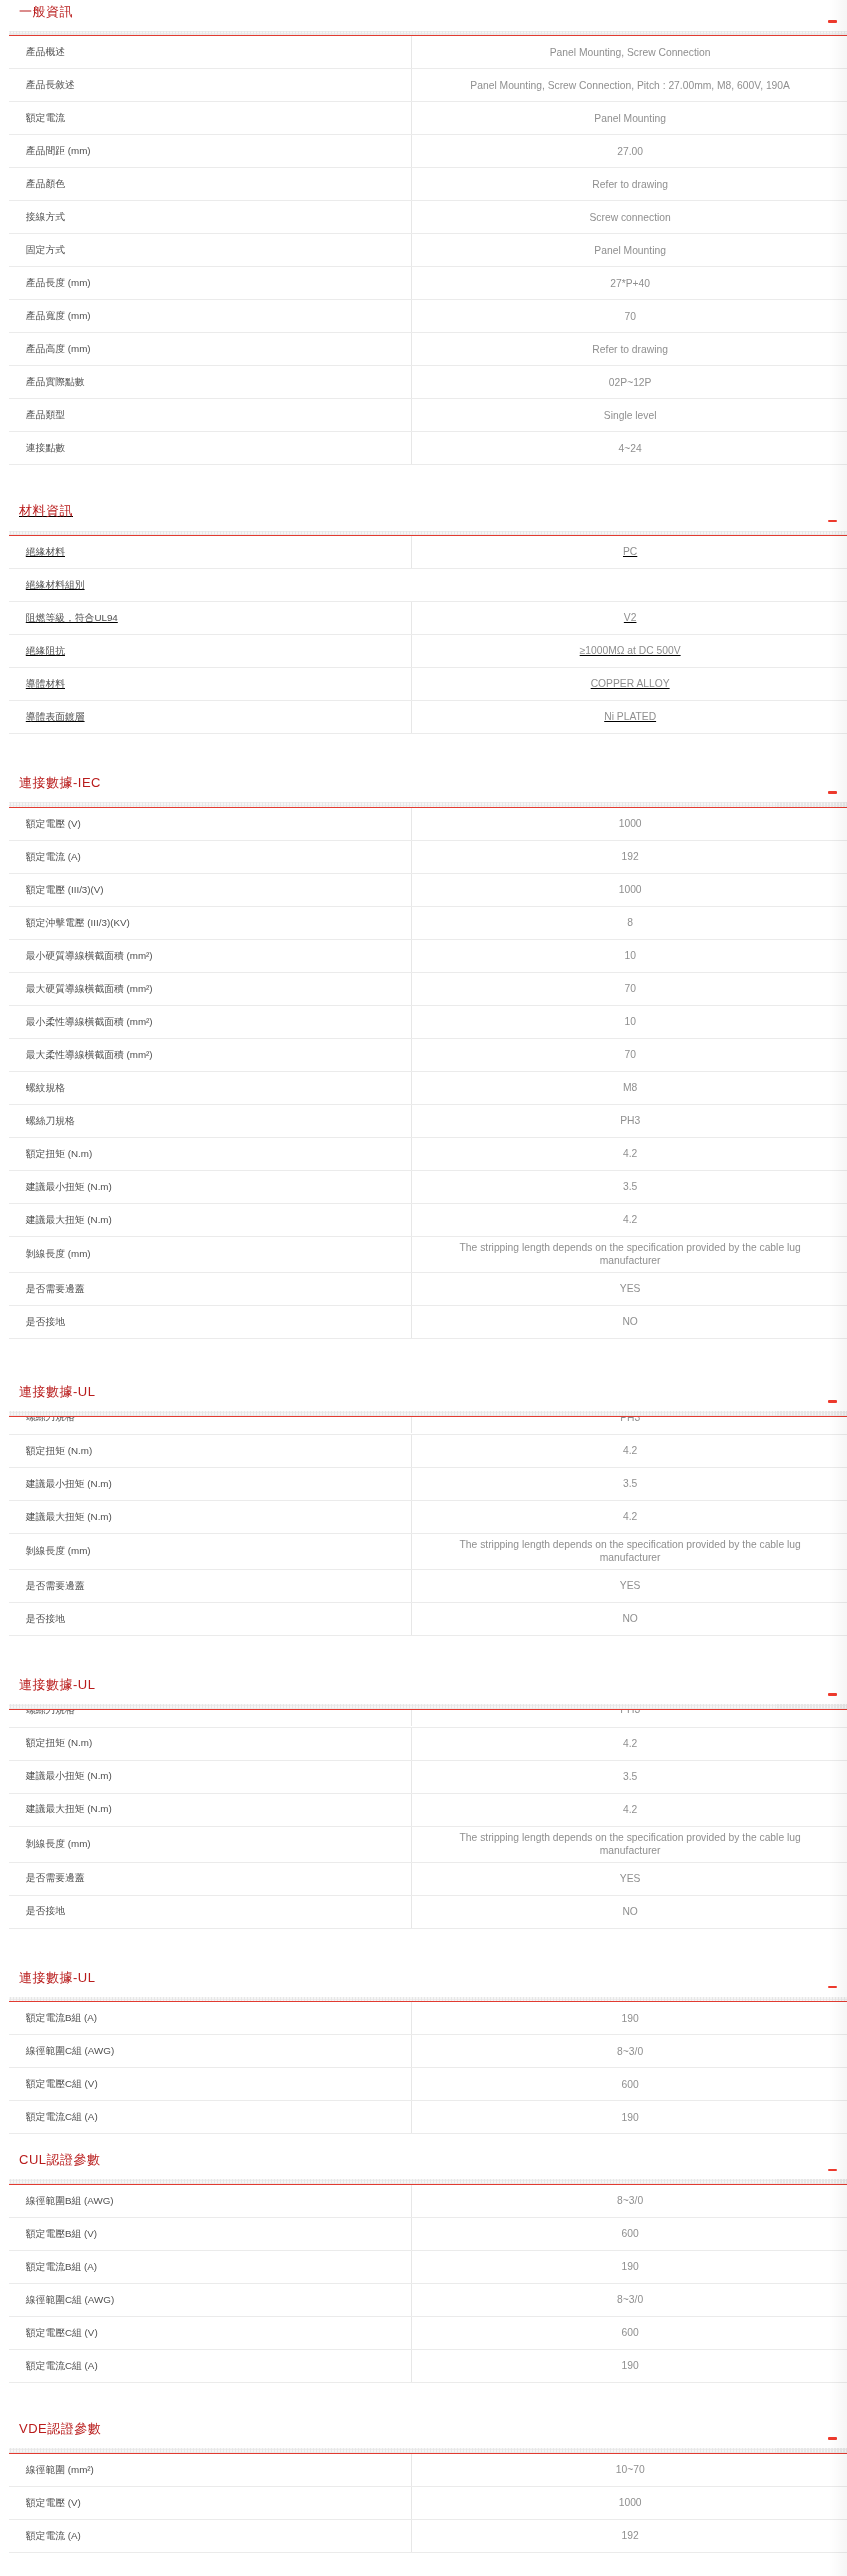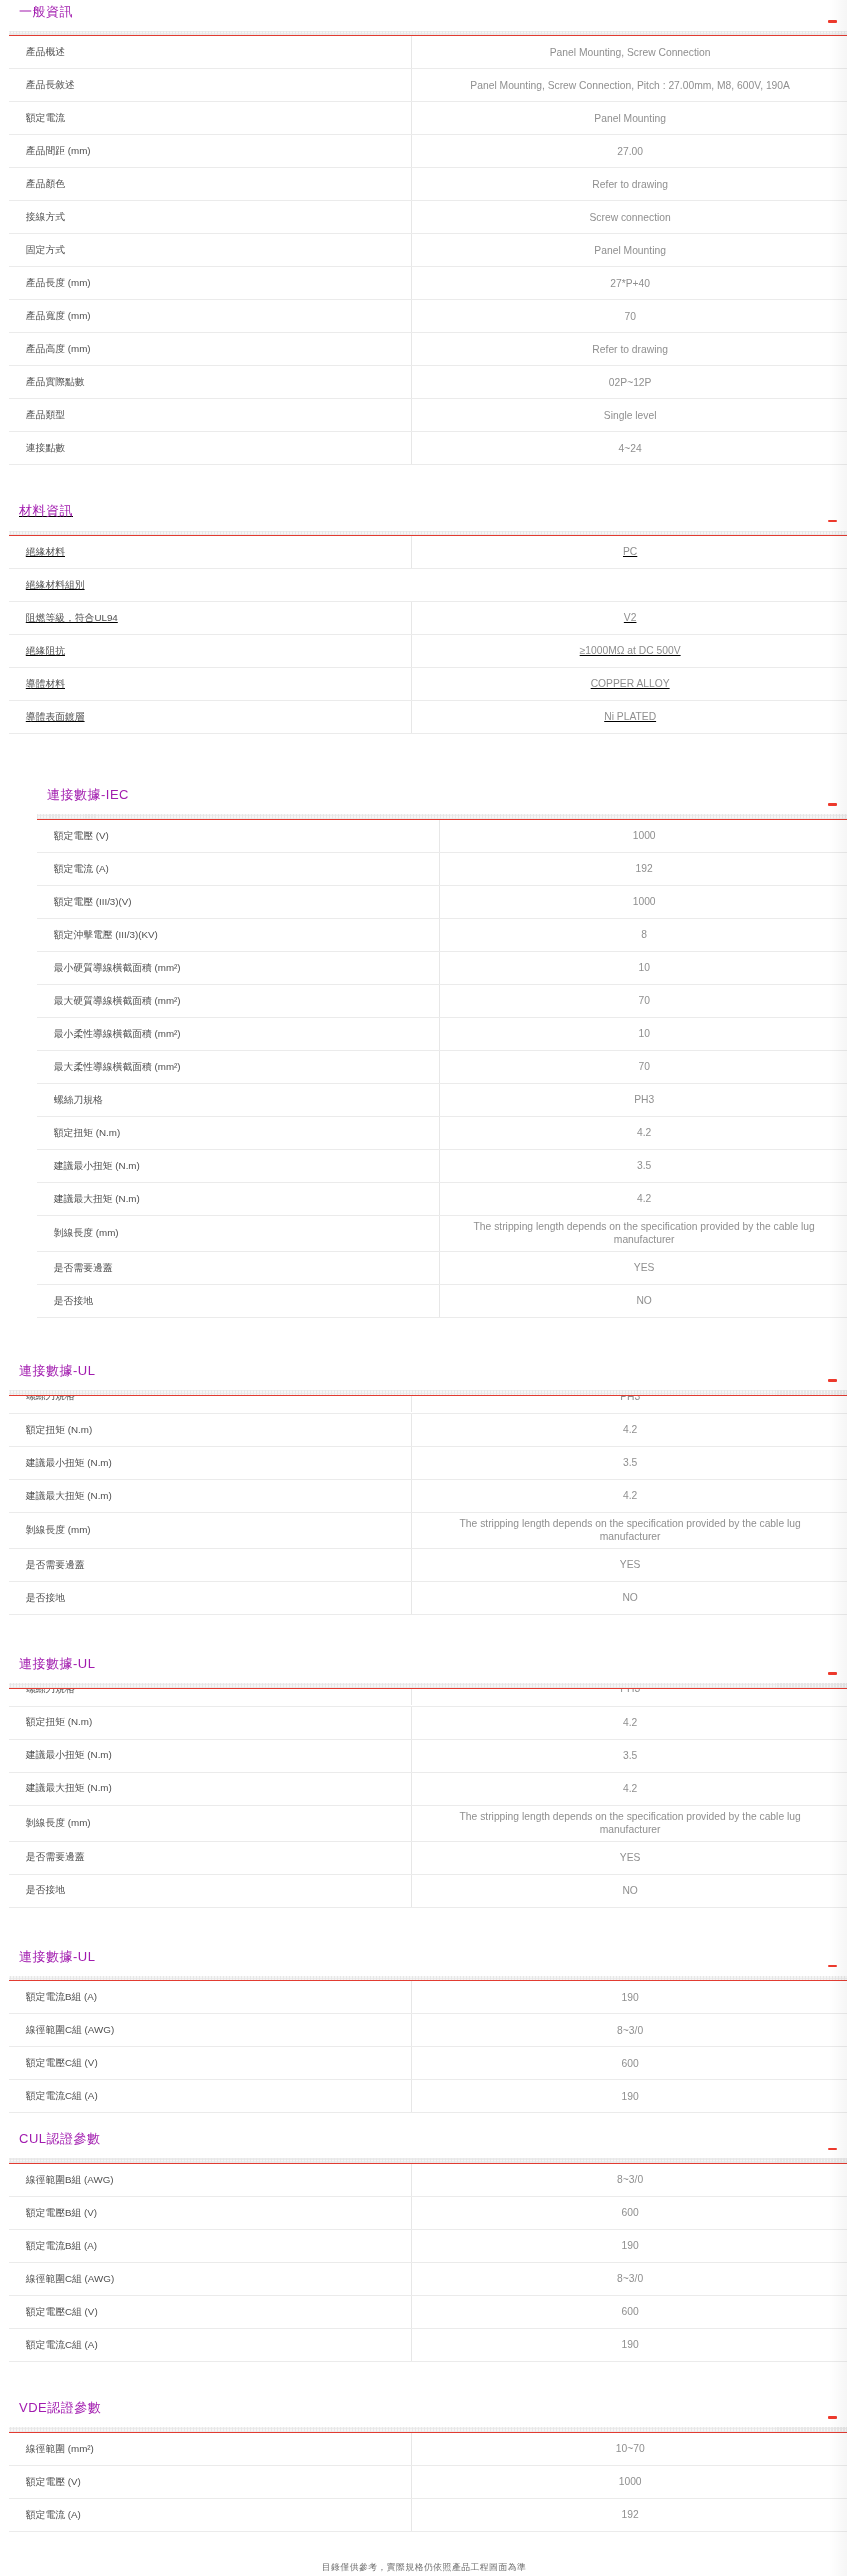--- a/index.html
+++ b/index.html
@@ -12,30 +12,30 @@
     font-family:"Liberation Sans","DejaVu Sans",sans-serif;
   }
   .page::after{
     content:"";
     position:absolute;top:0;right:0;bottom:0;width:18.6px;
     background:linear-gradient(to right,rgba(0,0,0,0),rgba(0,0,0,0.04));
     pointer-events:none;
   }
   #sections .spec:nth-child(1){padding-top:2.6px;}
   #sections .spec:nth-child(2){margin-top:37px;text-decoration:underline;}
-  #sections .spec:nth-child(3){margin-top:52px;padding-left:28px;}
+  #sections .spec:nth-child(3){margin-top:40px;}
   #sections .spec:nth-child(4){margin-top:44px;}
   #sections .spec:nth-child(5){margin-top:40px;}
   #sections .spec:nth-child(6){margin-top:40px;}
   #sections .spec:nth-child(7){margin-top:17px;}
   #sections .spec:nth-child(8){margin-top:37px;}
 
   .sec-head{position:relative;height:23px;padding-left:19px;}
   .sec-head h2{
-    margin:0;font-size:13px;font-weight:400;color:#a21caf;line-height:17.6px;
+    margin:0;font-size:13px;font-weight:400;color:#b91c1c;line-height:17.6px;
     letter-spacing:0.5px;
   }
   .collapse{
     position:absolute;right:11.4px;bottom:3.1px;
     width:8.3px;height:2.6px;border-radius:1px;
     background:#ee392c;cursor:pointer;display:block;
   }
   .rule{margin-left:9.3px;}
   .texture{
     height:4.6px;margin-top:5.2px;
@@ -262,20 +262,26 @@
               <span class="vtext">10</span>
             </div>
           </div>
           <div class="row">
             <div class="lab">最大柔性導線橫截面積 (mm²)</div>
             <div class="val">
               <span class="vtext">70</span>
             </div>
           </div>
           <div class="row">
+            <div class="lab">螺紋規格</div>
+            <div class="val">
+              <span class="vtext">M8</span>
+            </div>
+          </div>
+          <div class="row">
             <div class="lab">螺絲刀規格</div>
             <div class="val">
               <span class="vtext">PH3</span>
             </div>
           </div>
           <div class="row">
             <div class="lab">額定扭矩 (N.m)</div>
             <div class="val">
               <span class="vtext">4.2</span>
             </div>

